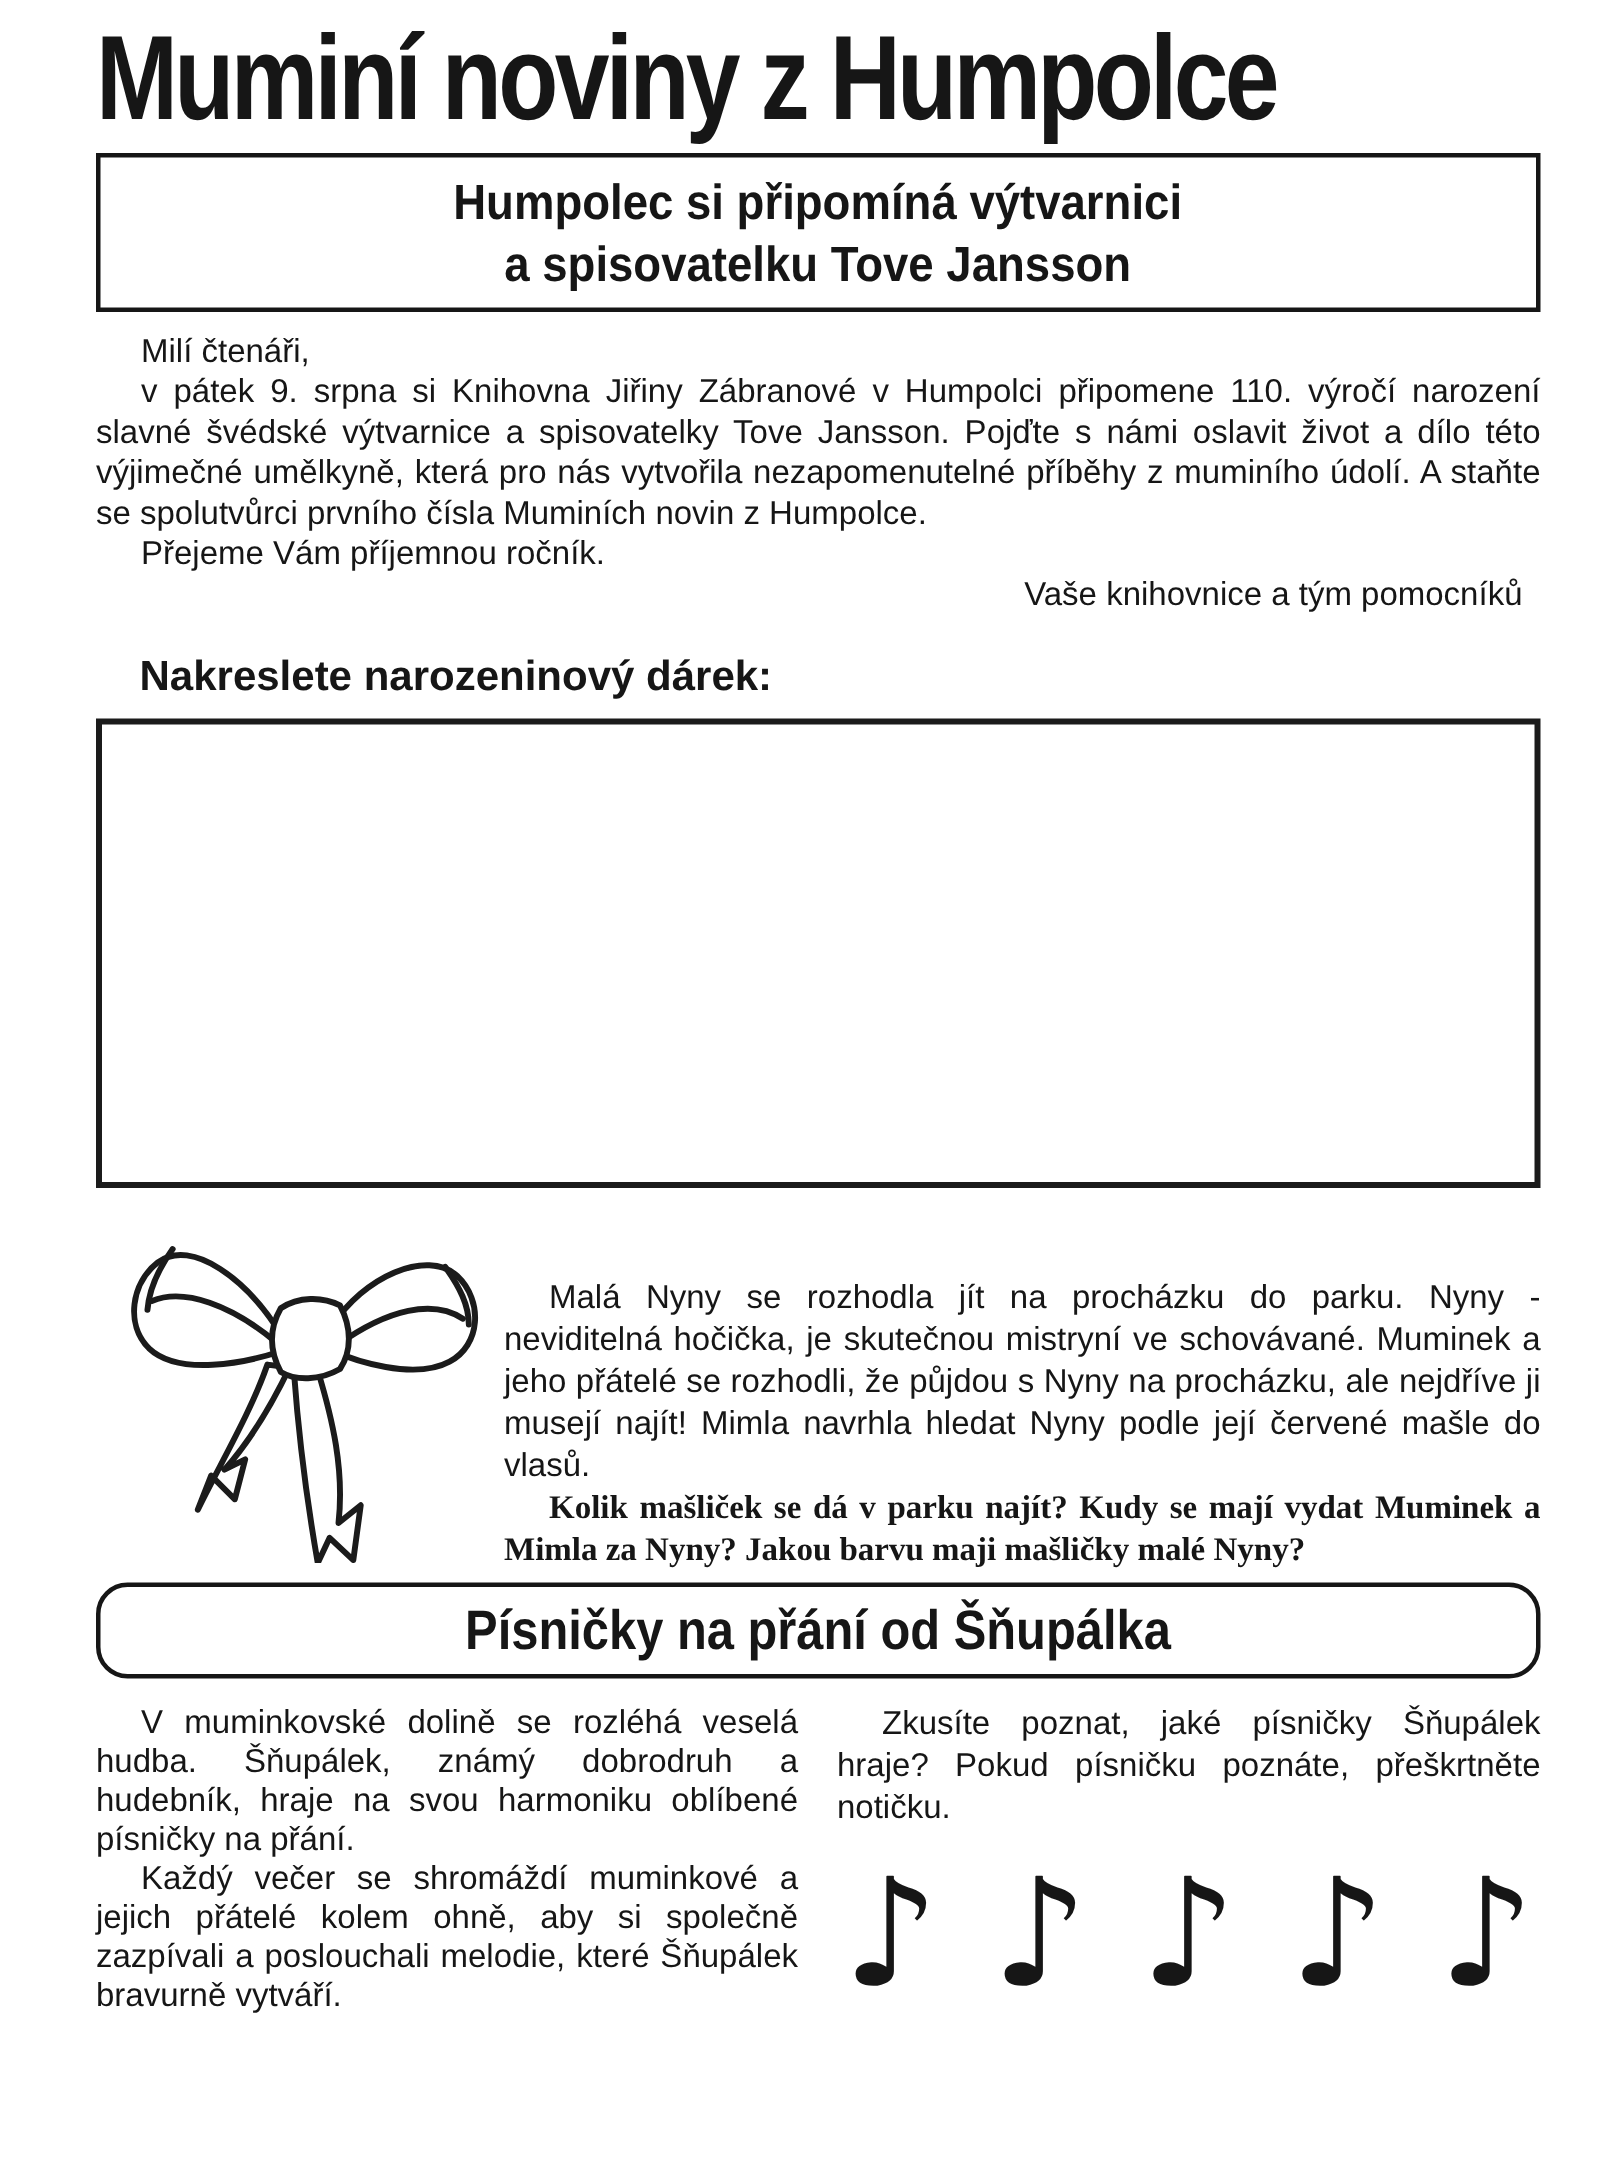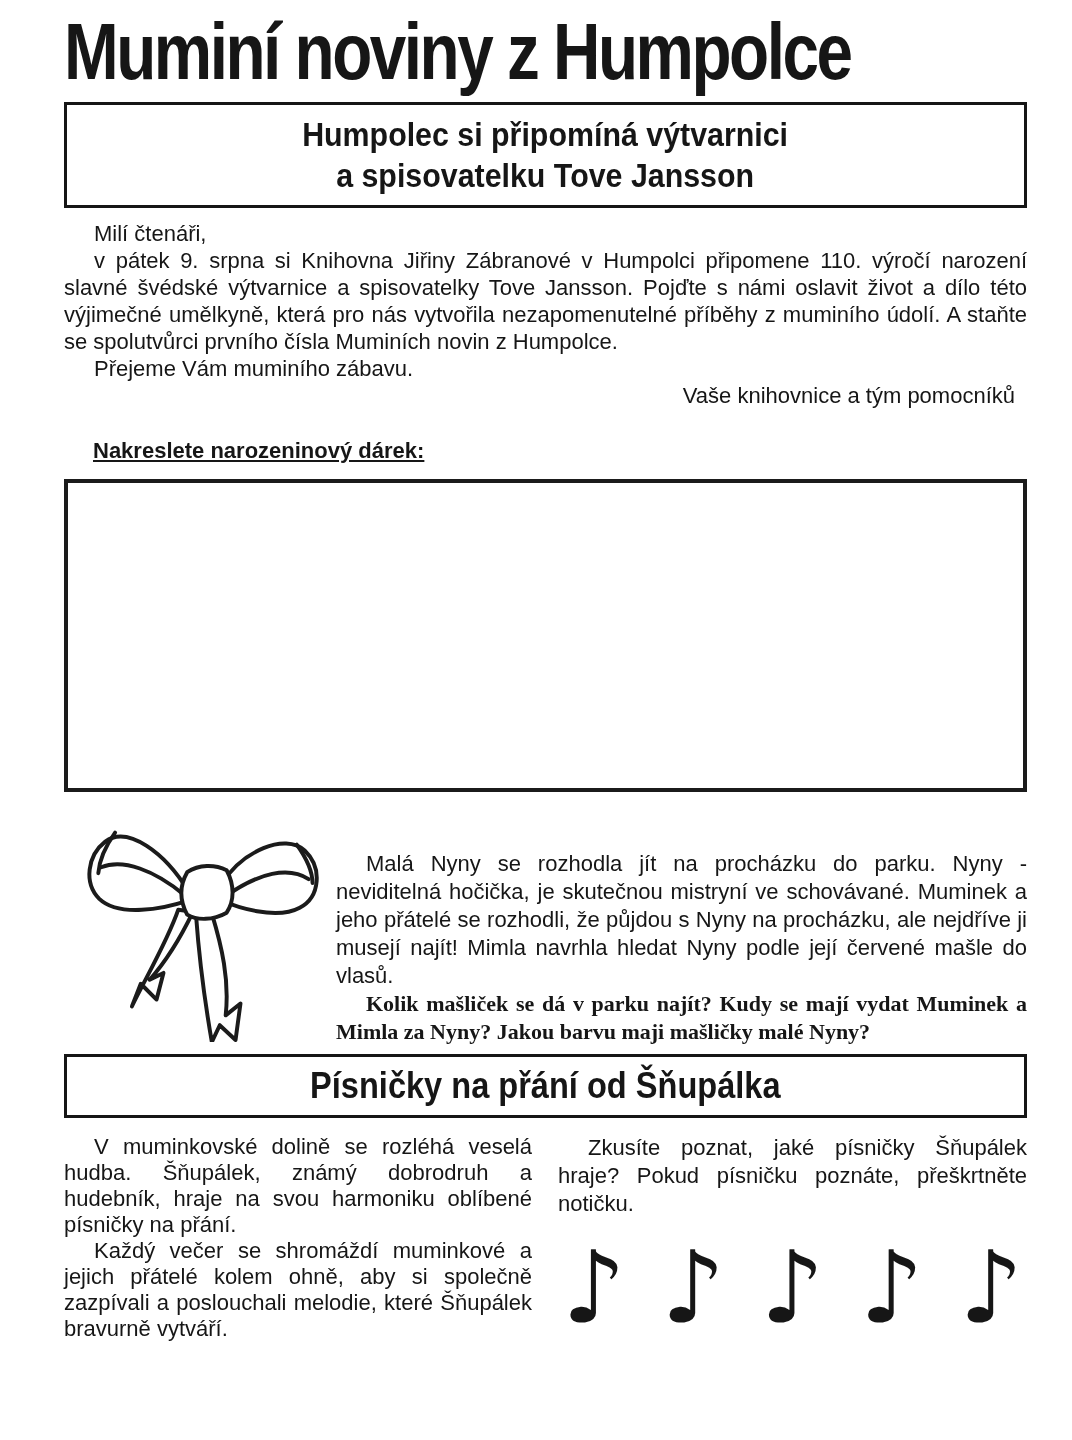--- a/index.html
+++ b/index.html
@@ -28,33 +28,33 @@
     text-align:center;
   }
   .head-box .h-line{
     font-weight:bold;white-space:nowrap;
     transform:scaleX(0.92);transform-origin:center;
   }
   .box-article1{height:100px;}
   .box-article1 .h-line{font-size:33px;line-height:41px;}
   .box-nyny{margin-top:20px;height:62px;}
   .box-nyny .h-line{font-size:39px;transform:scaleX(0.86);}
-  .box-pisnicky{margin-top:8px;height:58px;}
+  .box-pisnicky{margin-top:8px;height:58px;border-radius:21px;}
   .box-pisnicky .h-line{font-size:37px;transform:scaleX(0.88);}
 
   
   .article1{margin-top:12px;font-size:22px;line-height:27px;}
   .article1 p{margin:0;}
   .indent{text-indent:30px;}
   .just{text-align:justify;}
   .signature{text-align:right;padding-right:12px;}
 
   .draw-prompt{
-    margin-top:29px;font-size:22px;font-weight:bold;
-    padding-left:29px;line-height:26px;text-decoration:underline;
+    margin-top:29px;font-size:28px;font-weight:bold;
+    padding-left:29px;line-height:26px;
   }
   .draw-box{
     margin-top:15px;height:305px;border:4px solid #1b1b1b;background:#fff;
   }
 
   
   .nyny-content{margin-top:10px;display:flex;align-items:flex-end;}
   .bow-wrap{flex:none;width:260px;padding:8px 0 0 12px;}
   .nyny-text{flex:1;font-size:22px;line-height:28px;}
   .nyny-text p{margin:0;}
@@ -83,21 +83,21 @@
   <div class="masthead">Muminí noviny z Humpolce</div>
 
   <div class="head-box box-article1">
     <div class="h-line">Humpolec si připomíná výtvarnici</div>
     <div class="h-line">a spisovatelku Tove Jansson</div>
   </div>
 
   <div class="article1">
     <p class="indent">Milí čtenáři,</p>
     <p class="indent just">v pátek 9. srpna si Knihovna Jiřiny Zábranové v Humpolci připomene 110. výročí narození slavné švédské výtvarnice a spisovatelky Tove Jansson. Pojďte s námi oslavit život a dílo této výjimečné umělkyně, která pro nás vytvořila nezapomenutelné příběhy z muminího údolí. A staňte se spolutvůrci prvního čísla Muminích novin z Humpolce.</p>
-    <p class="indent">Přejeme Vám muminího zábavu.</p>
+    <p class="indent">Přejeme Vám příjemnou ročník.</p>
     <p class="signature">Vaše knihovnice a tým pomocníků</p>
   </div>
 
   <div class="draw-prompt">Nakreslete narozeninový dárek:</div>
   <div class="draw-box"></div>
 
 
   <div class="nyny-content">
     <div class="bow-wrap">
       <svg width="248" height="232" viewBox="0 0 250 235">

